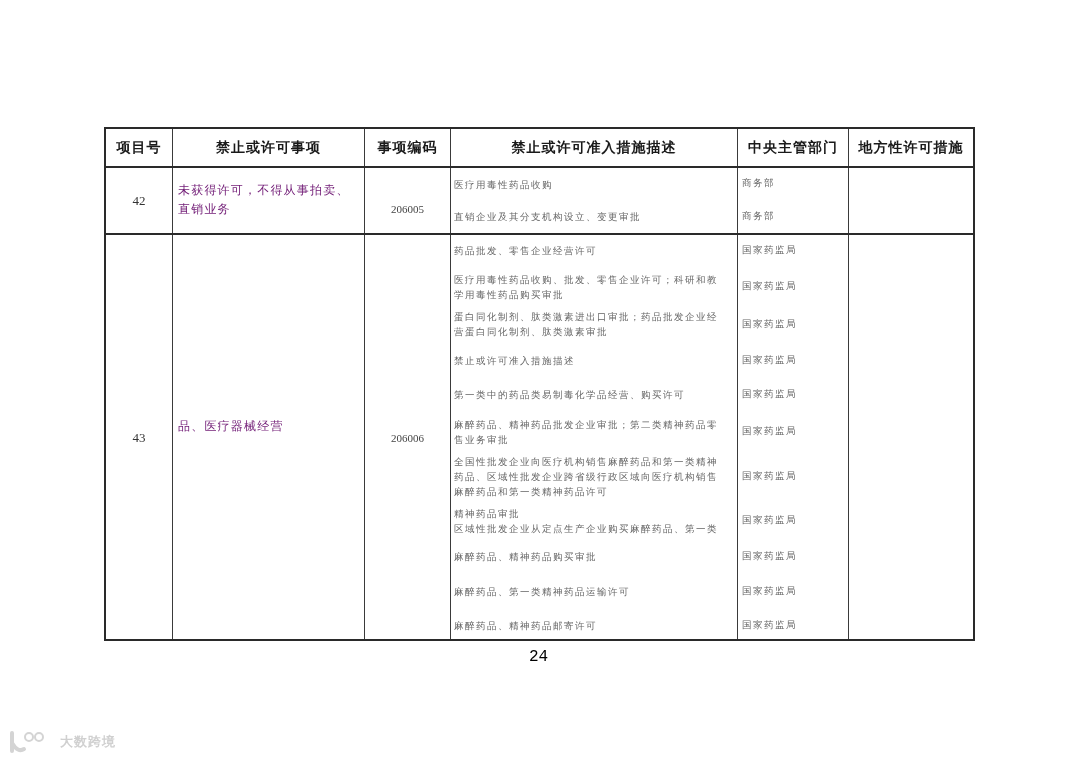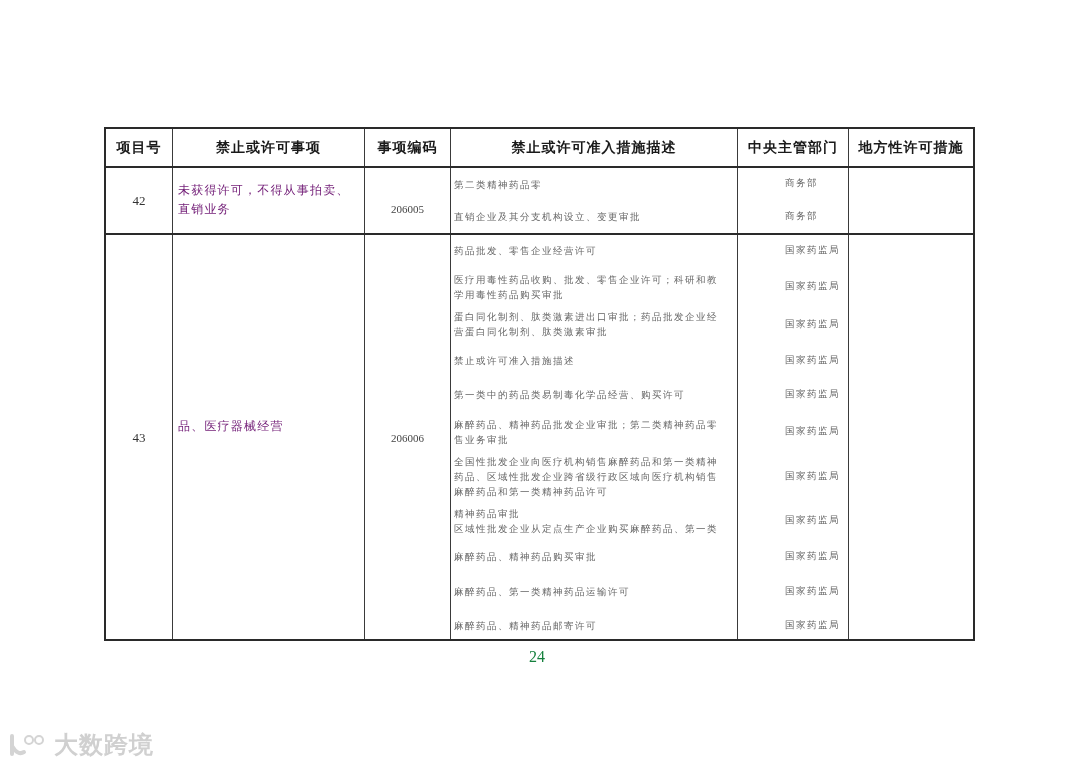--- a/index.html
+++ b/index.html
@@ -11,25 +11,25 @@
   .hline { position:absolute; left:0; right:0; height:1px; background:#3a3a3a; }
   .hline.thick { height:2px; background:#2a2a2a; }
   .hdr { position:absolute; top:0; height:38px; display:flex; align-items:center; justify-content:center;
          font-weight:bold; font-size:14px; color:#1a1a1a; letter-spacing:1px; }
   .num { position:absolute; display:flex; align-items:center; justify-content:center;
          font-family:"Liberation Serif", "DejaVu Serif", serif; font-size:13px; color:#333; }
   .code { position:absolute; display:flex; align-items:center; justify-content:center;
           font-family:"Liberation Serif", "DejaVu Serif", serif; font-size:11px; color:#444; }
   .item { position:absolute; font-size:12px; line-height:19px; color:#701a75; letter-spacing:1.2px; }
   .desc { position:absolute; font-size:9.5px; line-height:15px; color:#666; letter-spacing:1.5px; }
-  .dept { position:absolute; font-size:9.5px; color:#666; letter-spacing:1.5px;margin-left:43px; }
-  .page-num { position:absolute; left:529px; top:648px; font-family:Liberation Serif, serif;
-              font-size:16px; color:#15803d;text-align:right; }
-  .watermark { position:absolute; left:8px; top:729px; display:flex; align-items:center; gap:6px;
-               color:#d0d0d0; font-size:24px; font-weight:bold; }
+  .dept { position:absolute; font-size:9.5px; color:#666; letter-spacing:1.5px; }
+  .page-num { position:absolute; left:529px; top:648px; font-family:Liberation Mono, monospace;
+              font-size:16px; color:#000000;text-align:right; }
+  .watermark { position:absolute; left:8px; top:729px; display:flex; align-items:center; gap:12px;
+               color:#d0d0d0; font-size:13px; font-weight:bold; }
   .wm-logo { width:40px; height:26px; position:relative; }
 </style>
 </head>
 <body>
 
 <div class="table">
 
   <div class="vline" style="left:66px"></div>
   <div class="vline" style="left:258px"></div>
   <div class="vline" style="left:344px"></div>
@@ -47,21 +47,21 @@
   <div class="hdr" style="left:743px;width:124px">地方性许可措施</div>
 
   <div>
     <div class="num" style="left:0;top:39px;width:66px;height:65px">42</div>
     <div class="item" style="left:72px;top:52px;width:186px">
       <div>未获得许可，不得从事拍卖、</div>
       <div>直销业务</div>
     </div>
     <div class="code" style="left:259px;top:39px;width:85px;height:82px">206005</div>
 
-    <div class="desc" style="left:348px;top:48px">第二类精神药品零</div>
+    <div class="desc" style="left:348px;top:48px">医疗用毒性药品收购</div>
     <div class="dept" style="left:636px;top:48px">商务部</div>
     <div class="desc" style="left:348px;top:80px">直销企业及其分支机构设立、变更审批</div>
     <div class="dept" style="left:636px;top:81px">商务部</div>
   </div>
 
   <div>
     <div class="num" style="left:0;top:106px;width:66px;height:406px">43</div>
     <div class="item" style="left:72px;top:288px;width:186px">
       <div>品、医疗器械经营</div>
     </div>

